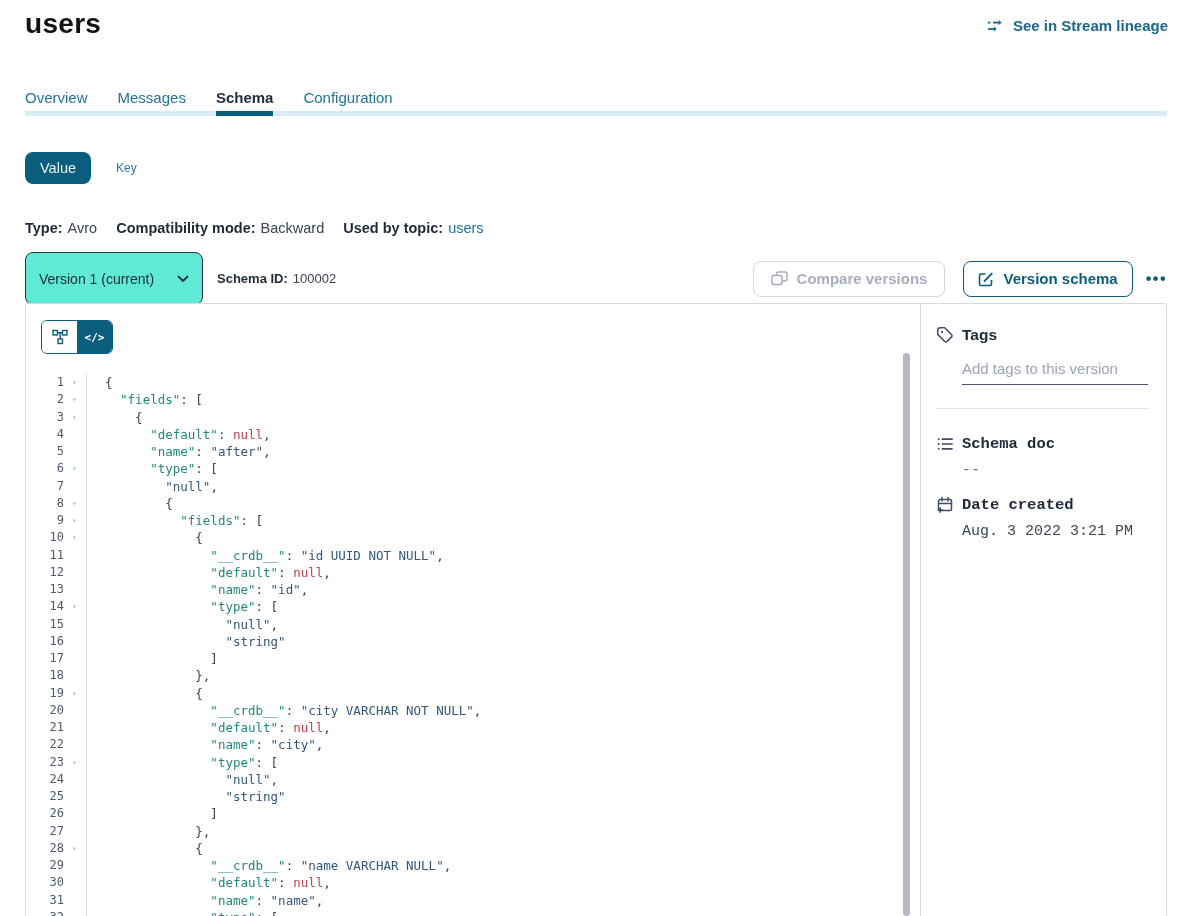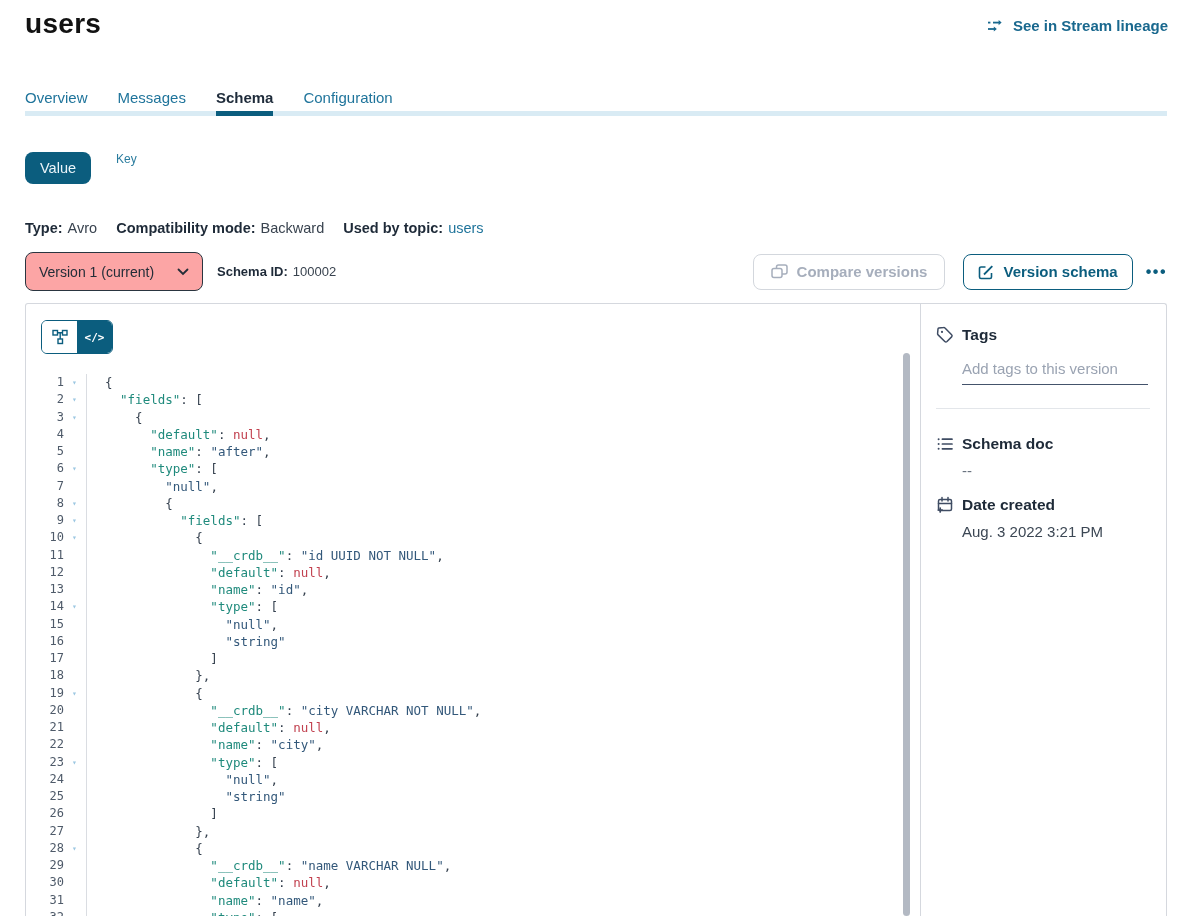--- a/index.html
+++ b/index.html
@@ -14,34 +14,34 @@
 
   
   .tabbar{position:absolute;left:25px;right:22px;top:89px;}
   .tabs{display:flex;gap:30px;position:relative;z-index:1;}
   .tab{font-size:15px;font-weight:500;color:#1f749b;padding-bottom:10px;position:relative;cursor:pointer;}
   .tab.active{color:#1e2b3a;font-weight:600;}
   .tab.active::after{content:"";position:absolute;left:0;right:0;bottom:0;height:5px;background:#0b5d7e;}
   .tabbar-track{position:absolute;left:0;right:0;bottom:0;height:5px;background:#d9ebf4;}
 
   
-  .toggle-row{position:absolute;left:25px;top:152px;display:flex;}
+  .toggle-row{position:absolute;left:25px;top:152px;display:flex;align-items:center;}
   .value-btn{background:#0b5d7e;color:#eaf4f9;border:none;border-radius:8px;padding:8px 15px;font-size:14.5px;font-family:inherit;cursor:pointer;}
   .key-link{margin-left:25px;color:#2a7c9e;font-size:12px;font-weight:500;cursor:pointer;}
 
   
   .meta-row{position:absolute;left:25px;top:220px;display:flex;gap:19px;font-size:14.5px;align-items:baseline;}
   .meta-item{display:flex;gap:5px;}
   .meta-label{font-weight:700;color:#1e2a38;}
   .meta-value{color:#39434f;}
   .meta-value.link{color:#1f749b;cursor:pointer;}
 
   
   .version-row{position:absolute;left:25px;right:22px;top:252px;display:flex;align-items:center;}
-  .select{width:150px;height:35px;border:1px solid #2a3540;border-radius:8px;display:flex;align-items:center;justify-content:space-between;padding:1px 13px;font-size:14px;color:#232d38;cursor:pointer;background:#fca5a5;}
+  .select{width:150px;height:35px;border:1px solid #2a3540;border-radius:8px;display:flex;align-items:center;justify-content:space-between;padding:8px 13px;font-size:14px;color:#232d38;cursor:pointer;background:#5eead4;}
   .schema-id{margin-left:14px;font-size:13px;display:flex;gap:5px;}
   .spacer{flex:1;}
   .btn{height:36px;border-radius:8px;background:#fff;display:flex;align-items:center;gap:9px;font-size:15px;font-family:inherit;cursor:pointer;}
   .btn-compare{border:1px solid #d3d7dd;color:#a6aebc;font-weight:600;padding:0 17px;justify-content:flex-end;}
   .btn-evolve{border:1px solid #0b5d7e;color:#0b5d7e;font-weight:700;padding:0 14px;margin-left:18px;}
   .more{margin-left:13px;color:#0b5d7e;font-size:16px;font-weight:700;letter-spacing:1.5px;cursor:pointer;}
 
   
   .panel{position:absolute;left:25px;right:22px;top:303px;bottom:0;border:1px solid #d5d8de;border-bottom:none;border-radius:3px 3px 0 0;display:flex;overflow:hidden;background:#fff;}
   .code-area{flex:1;position:relative;overflow:hidden;}
@@ -60,21 +60,21 @@
 
   .scrollbar{position:absolute;right:10px;top:49px;bottom:0;width:7px;background:#b3b9c3;border-radius:4px;cursor:pointer;}
 
   
   .sidebar{width:246px;flex:none;border-left:1px solid #d5d8de;padding:22px 16px 0 15px;box-sizing:border-box;}
   .s-head{display:flex;gap:8px;align-items:center;color:#1e2a38;font-size:15.5px;font-weight:700;}
   .s-icon{color:#3f4c63;flex:none;display:flex;}
   .tags-input{display:block;margin:14px 0 0 26px;width:186px;border:none;border-bottom:1.5px solid #44536b;font-size:15px;font-family:inherit;padding:2px 0 7px;color:#39434f;outline:none;background:transparent;}
   .tags-input::placeholder{color:#9aa3b2;}
   .s-div{border:none;border-top:1px solid #e3e6ea;margin:23px 0 0 0;}
-  .s-section{margin-top:26px;}
+  .s-section{margin-top:26px;font-family:Liberation Mono, monospace;}
   .s-section.tight{margin-top:17px;}
   .s-val{margin:9px 0 0 26px;font-size:15px;color:#3c4754;}
   .s-val.dim{color:#6a7380;}
 </style>
 </head>
 <body>
 
 <div class="page">
 
   <div class="header">

